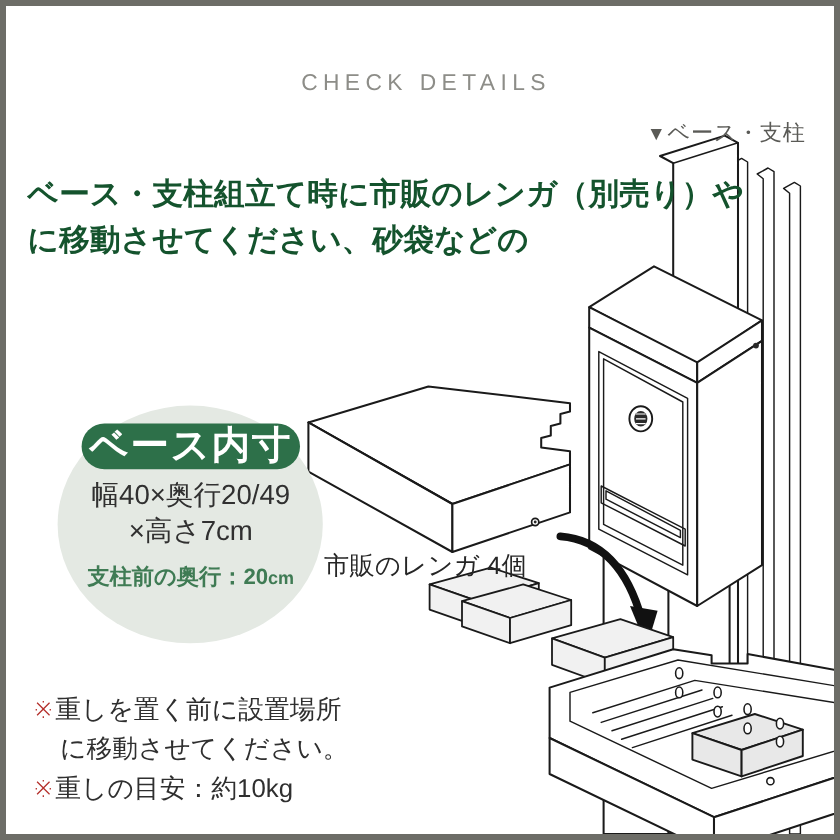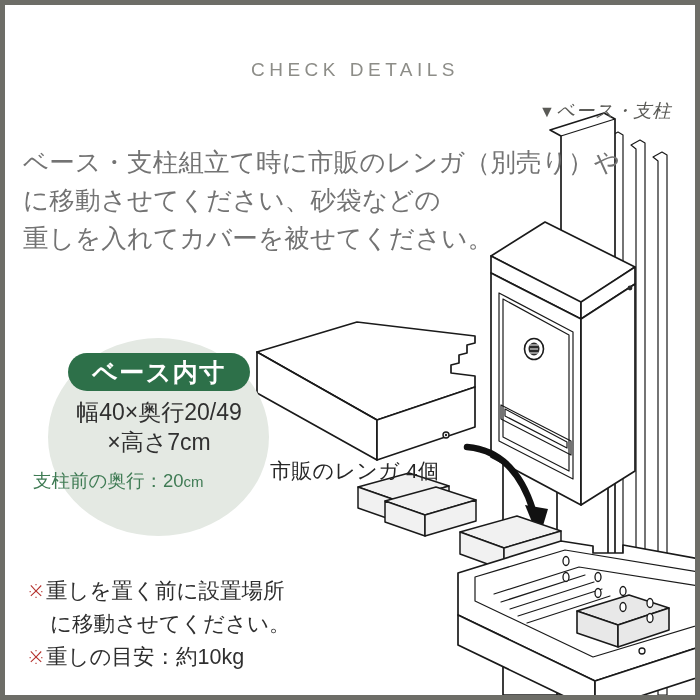--- a/index.html
+++ b/index.html
@@ -34,38 +34,37 @@
     font-weight: 400;
     white-space: nowrap;
   }
 
   
   .lead {
     position: absolute;
     left: 18px;
     top: 138px;
     width: 540px;
-    color: #737373;
+    color: #14532d;
     font-size: 25.5px;
     line-height: 38px;
-    font-weight: 400;
+    font-weight: 700;
     letter-spacing: 0.2px;
   }
   .lead div { white-space: nowrap; }
 
   
   .pointer-label {
     position: absolute;
     left: 534px;
     top: 93px;
     font-size: 18.5px;
     color: #5a5a56;
     white-space: nowrap;
     letter-spacing: 0.5px;
-    font-style: italic;
   }
   .pointer-label .tri { color: #5a5a56; font-size: 16px; margin-right: 1px; }
 
   
   .spec-circle {
     position: absolute;
     left: 43px;
     top: 333px;
     width: 221px;
     height: 198px;
@@ -74,21 +73,21 @@
   }
   .spec-badge {
     position: absolute;
     left: 63px;
     top: 348px;
     width: 182px;
     height: 38px;
     border-radius: 19px;
     background: #2d7049;
     color: #ffffff;
-    font-size: 25px;
+    font-size: 32px;
     font-weight: 700;
     letter-spacing: 1.5px;
     display: flex;
     align-items: center;
     justify-content: center;
     white-space: nowrap;
   }
   .spec-dims {
     position: absolute;
     left: 28px;
@@ -99,23 +98,24 @@
     font-size: 23px;
     line-height: 30px;
     font-weight: 300;
     white-space: nowrap;
   }
   .spec-sub {
     position: absolute;
     left: 28px;
     top: 463px;
     width: 252px;
+    text-align: center;
     color: #3f7b54;
     font-size: 18.5px;
-    font-weight: 400;
+    font-weight: 700;
     white-space: nowrap;
   }
   .spec-sub .u { font-size: 15px; }
 
   
   .brick-caption {
     position: absolute;
     left: 265px;
     top: 452px;
     font-size: 21px;
@@ -278,21 +278,20 @@
       </g>
       <circle cx="637" cy="646" r="3" fill="#ffffff" stroke="#1a1a1a" stroke-width="1.3"></circle>
     </g>
   </svg>
 
   <div class="check-title">CHECK DETAILS</div>
 
   <div class="lead">
     <div>ベース・支柱組立て時に市販のレンガ（別売り）や</div>
     <div>に移動させてください、砂袋などの</div>
-    <div>重しを入れてカバーを被せてください。</div>
   </div>
 
   <div class="pointer-label">
     <span class="tri">▼</span><span>ベース・支柱</span>
   </div>
 
   <div class="spec-circle"></div>
 
   <div class="spec-badge">ベース内寸</div>
 

